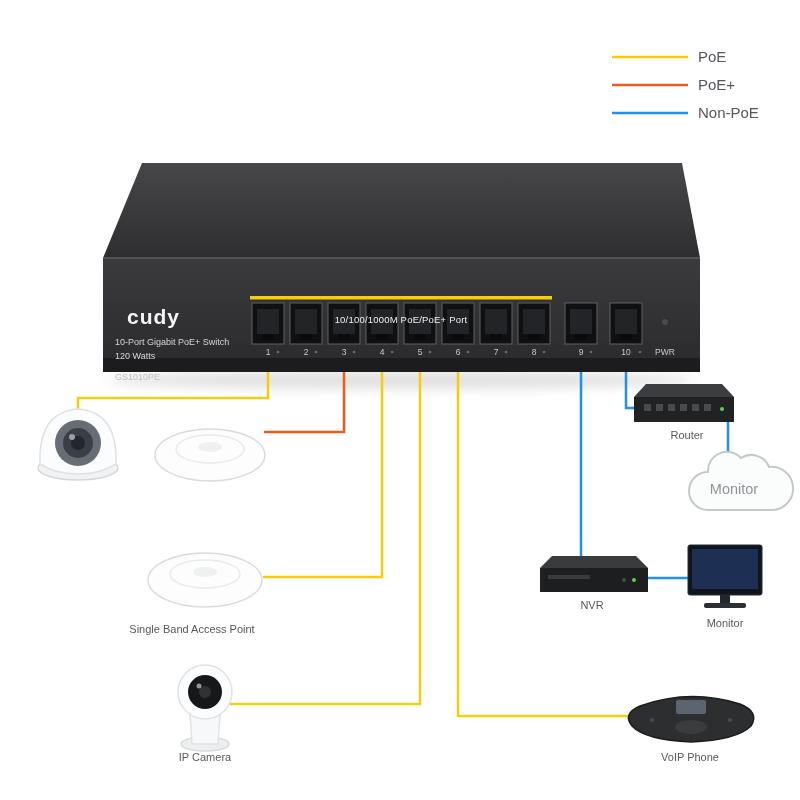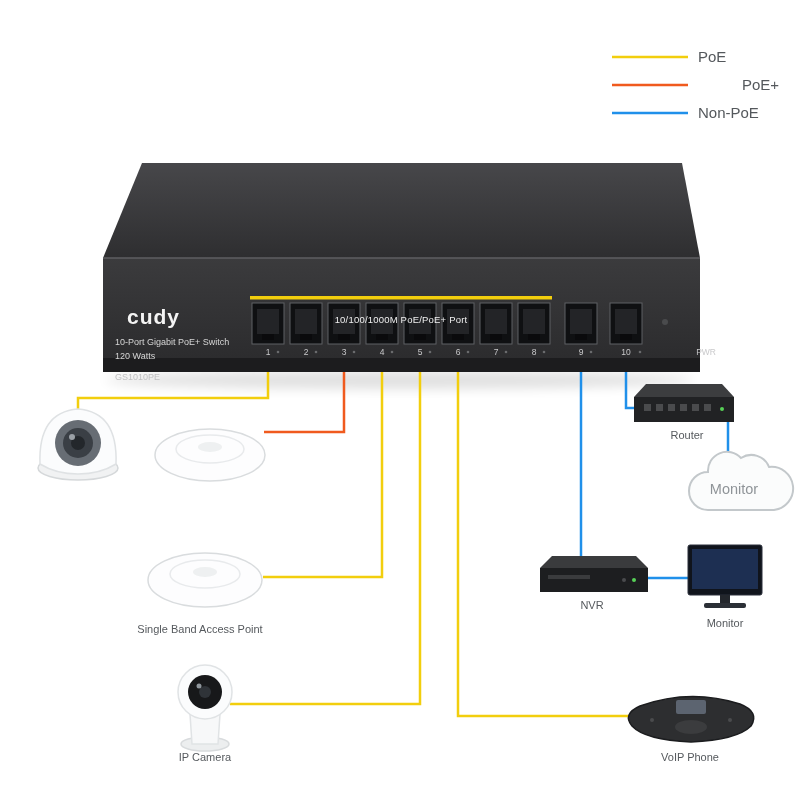--- a/index.html
+++ b/index.html
@@ -200,42 +200,42 @@
 
     <g>
       <rect x="688" y="545" width="74" height="50" rx="2" fill="#10141c" stroke="#2a2f3a"></rect>
       <rect x="692" y="549" width="66" height="40" fill="#1d2f52"></rect>
       <rect x="720" y="595" width="10" height="8" fill="#23262c"></rect>
       <rect x="704" y="603" width="42" height="5" rx="2" fill="#2b2f36"></rect>
     </g>
   </svg>
 
   <div class="legend-lbl" style="top:48px;">PoE</div>
-  <div class="legend-lbl" style="top:76px;margin-left:44px;">PoE+</div>
+  <div class="legend-lbl" style="top:76px;">PoE+</div>
   <div class="legend-lbl" style="top:104px;">Non-PoE</div>
 
   <div class="sw-text sw-brand">cudy</div>
   <div class="sw-text sw-desc">10-Port Gigabit PoE+ Switch</div>
   <div class="sw-text sw-watts">120 Watts</div>
   <div class="sw-text sw-model">GS1010PE</div>
   <div class="sw-text sw-portlabel">10/100/1000M PoE/PoE+ Port</div>
 
   <span class="port-num" style="left:256px;">1</span>
   <span class="port-num" style="left:294px;">2</span>
   <span class="port-num" style="left:332px;">3</span>
   <span class="port-num" style="left:370px;">4</span>
   <span class="port-num" style="left:408px;">5</span>
   <span class="port-num" style="left:446px;">6</span>
   <span class="port-num" style="left:484px;">7</span>
   <span class="port-num" style="left:522px;">8</span>
   <span class="port-num" style="left:569px;">9</span>
   <span class="port-num" style="left:614px;">10</span>
-  <span class="port-num" style="left:686px;width:30px;text-align:right;">PWR</span>
-
-  <div class="lbl" style="left:200px; top:623px;">Single Band Access Point</div>
+  <span class="port-num" style="left:650px;width:30px;">PWR</span>
+
+  <div class="lbl" style="left:192px; top:623px;">Single Band Access Point</div>
   <div class="lbl" style="left:205px; top:751px;">IP Camera</div>
   <div class="lbl" style="left:690px; top:751px;">VoIP Phone</div>
   <div class="lbl" style="left:687px; top:429px;">Router</div>
   <div class="lbl small" style="left:734px; top:481px;">Monitor</div>
   <div class="lbl" style="left:592px; top:599px;">NVR</div>
   <div class="lbl" style="left:725px; top:617px;">Monitor</div>
 
 </div>
 
 </body></html>

